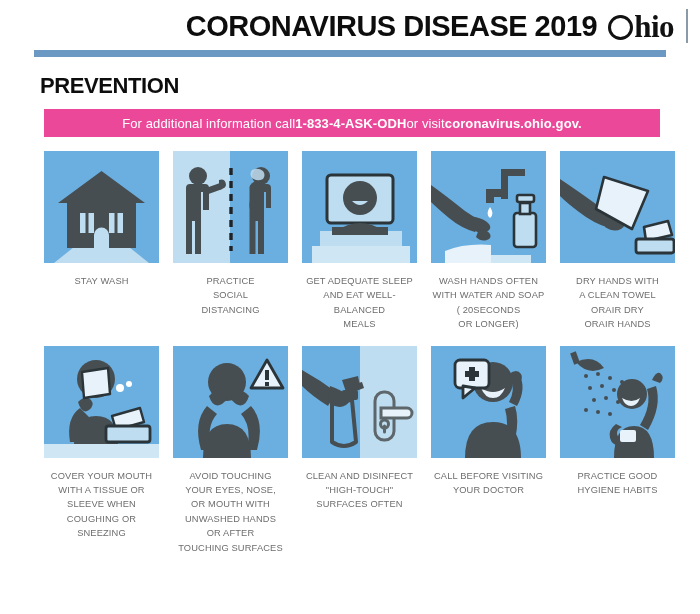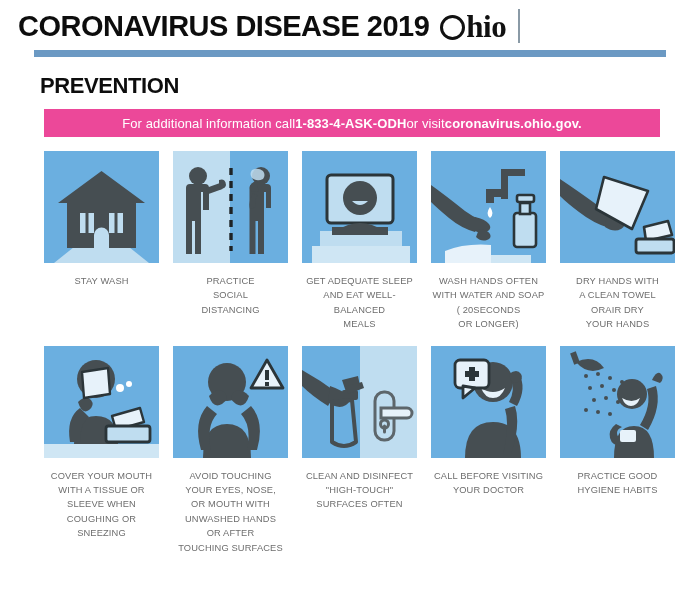--- a/index.html
+++ b/index.html
@@ -7,21 +7,21 @@
     width:700px;height:614px;
     background:#ffffff;
     font-family:"Liberation Sans", sans-serif;
     overflow:hidden;
     position:relative;
   }
   .sheet{width:700px;height:614px;position:relative;box-sizing:border-box;}
 
   
   .header{
-    display:flex;align-items:center;justify-content:flex-start;
+    display:flex;align-items:center;justify-content:flex-end;
     padding:10px 2px 6px 18px;
     height:48px;box-sizing:border-box;
   }
   .hdr-title{
     font-size:29px;font-weight:bold;color:#0d0d0d;
     letter-spacing:-0.5px;white-space:nowrap;
     font-family:"Liberation Sans", sans-serif;
   }
   .ohio-logo{
     display:inline-flex;align-items:center;
@@ -249,21 +249,21 @@
           </g>
           <path d="M44 26 L88 40 L72 78 L36 58 Z" fill="#E7F2FA" stroke="#2b3539" stroke-width="2.6" stroke-linejoin="round"></path>
           <path d="M84 76 L108 70 L112 84 L86 90 Z" fill="#E7F2FA" stroke="#2b3539" stroke-width="2.6" stroke-linejoin="round"></path>
           <rect x="76" y="88" width="38" height="14" rx="2.5" fill="#BFDDF0" stroke="#2b3539" stroke-width="2.8"></rect>
         </svg>
       </div>
       <div class="caption">
         <div>DRY HANDS WITH</div>
         <div>A CLEAN TOWEL</div>
         <div>ORAIR DRY</div>
-        <div>YOUR HANDS</div>
+        <div>ORAIR HANDS</div>
       </div>
     </div>
   </div>
 
   <div class="grid row2">
 
     <div class="cell">
       <div class="panel">
         <svg class="fill" viewBox="0 0 115 112" xmlns="http://www.w3.org/2000/svg">
           <rect width="115" height="112" fill="#6BAFE0"></rect>

